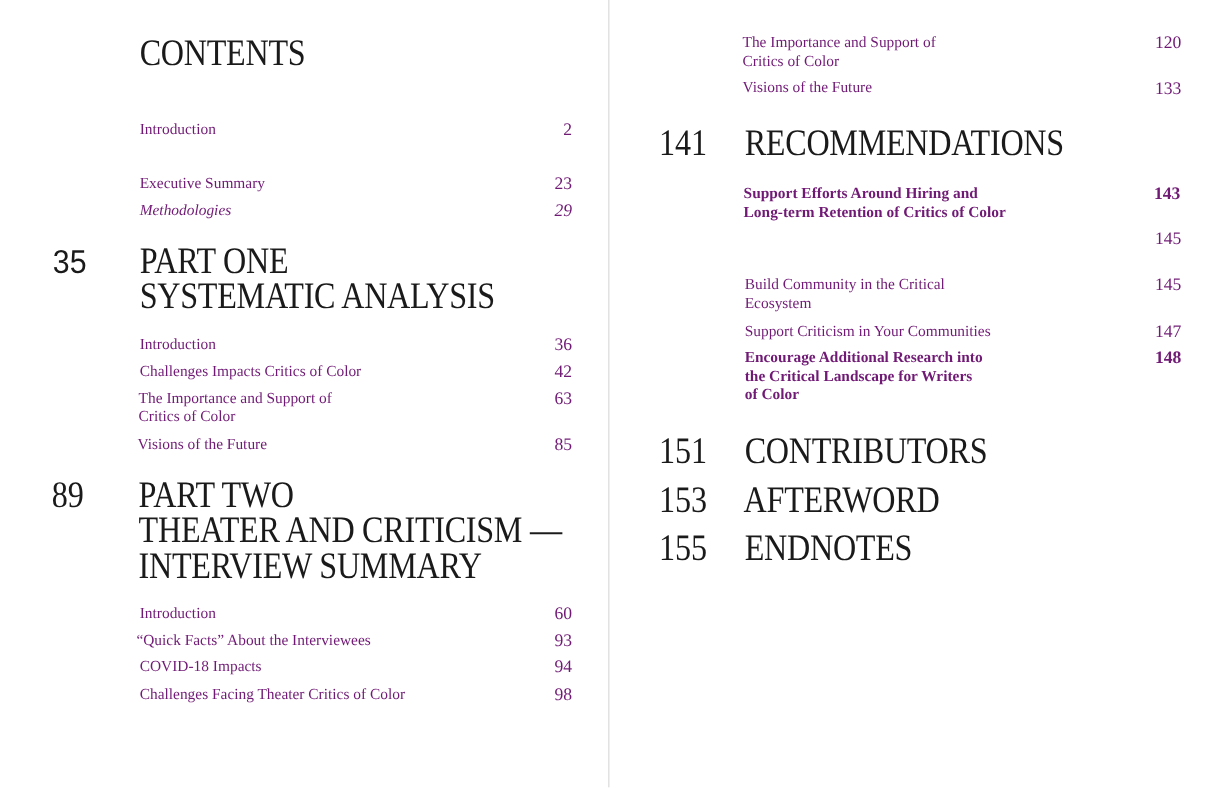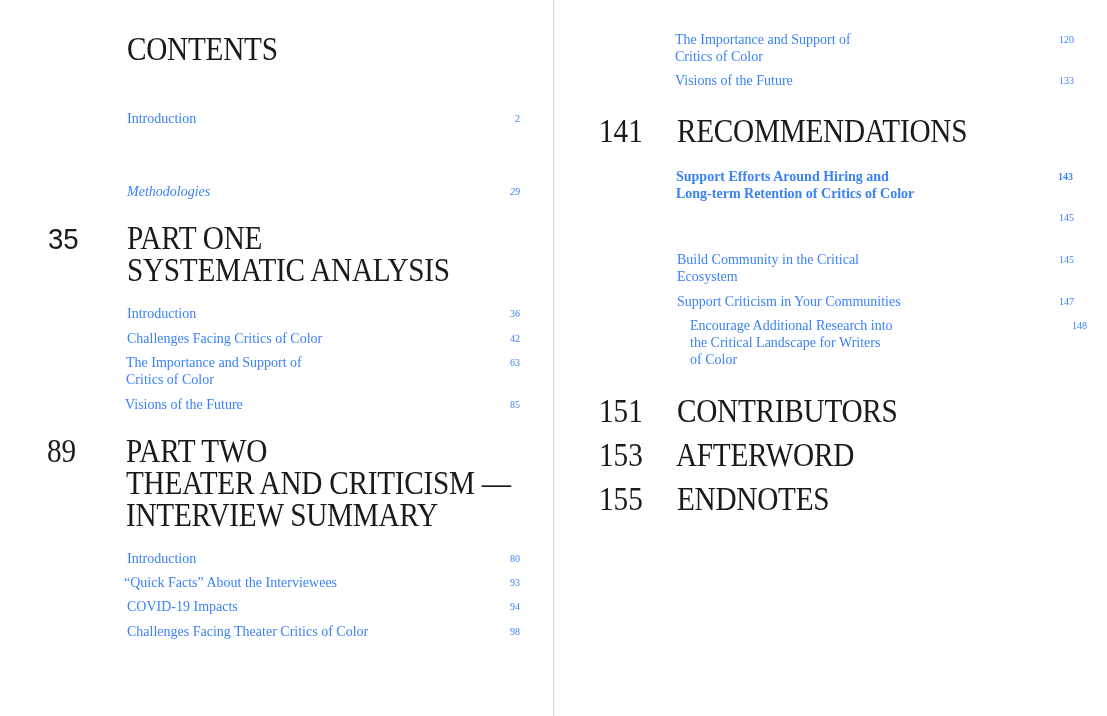--- a/index.html
+++ b/index.html
@@ -67,68 +67,72 @@
       color: #1a1a1a;
       transform: scaleX(0.86);
       transform-origin: left top;
     }
 
     
     .entry {
       position: absolute;
       font-size: 14px;
       line-height: 17px;
-      color: #3b82f6;
+      color: #701a75;
     }
     .entry .label {
       position: absolute;
       left: 0;
       top: 0;
       white-space: pre-line;
     }
     .entry .pg {
       position: absolute;
       top: 0;
       right: 0;
-      font-size: 10px;
+      font-size: 16px;
       text-align: center;
     }
   </style>
 </head>
 <body>
 
 <div class="spread">
 
   <div class="page page-left">
 
     <div class="big" style="left:112px; top:33px;">
       <span class="line">CONTENTS</span>
     </div>
 
     <div class="entry" style="left:112px; top:110px; width:393px; height:17px;">
       <span class="label">Introduction</span>
       <span class="pg">2</span>
+    </div>
+    <div class="entry" style="left:112px; top:159px; width:393px; height:17px;">
+      <span class="label">Executive Summary</span>
+      <span class="pg">23</span>
     </div>
     <div class="entry" style="left:112px; top:183px; width:393px; height:17px;font-style:italic;">
       <span class="label">Methodologies</span>
       <span class="pg">29</span>
     </div>
 
     <div class="secnum-sans" style="left:33px; top:223px;">35</div>
     <div class="big" style="left:112px; top:222px;">
       <span class="line">PART ONE</span>
       <span class="line">SYSTEMATIC ANALYSIS</span>
     </div>
 
     <div class="entry" style="left:112px; top:305px; width:393px; height:17px;">
       <span class="label">Introduction</span>
       <span class="pg">36</span>
     </div>
     <div class="entry" style="left:112px; top:330px; width:393px; height:17px;">
-      <span class="label">Challenges Facing Critics of Color</span>
+      <span class="label">Challenges Impacts Critics of Color</span>
       <span class="pg">42</span>
     </div>
     <div class="entry" style="left:111px; top:354px; width:394px; height:34px;">
       <span class="label">The Importance and Support of
 Critics of Color</span>
       <span class="pg">63</span>
     </div>
     <div class="entry" style="left:110px; top:396px; width:395px; height:17px;">
       <span class="label">Visions of the Future</span>
       <span class="pg">85</span>
@@ -136,28 +140,28 @@
 
     <div class="secnum-serif" style="left:32px; top:435px;">89</div>
     <div class="big" style="left:111px; top:435px;">
       <span class="line">PART TWO</span>
       <span class="line">THEATER AND CRITICISM —</span>
       <span class="line">INTERVIEW SUMMARY</span>
     </div>
 
     <div class="entry" style="left:112px; top:550px; width:393px; height:17px;">
       <span class="label">Introduction</span>
-      <span class="pg">80</span>
+      <span class="pg">60</span>
     </div>
     <div class="entry" style="left:109px; top:574px; width:396px; height:17px;">
       <span class="label">“Quick Facts” About the Interviewees</span>
       <span class="pg">93</span>
     </div>
     <div class="entry" style="left:112px; top:598px; width:393px; height:17px;">
-      <span class="label">COVID-19 Impacts</span>
+      <span class="label">COVID-18 Impacts</span>
       <span class="pg">94</span>
     </div>
     <div class="entry" style="left:112px; top:623px; width:393px; height:17px;">
       <span class="label">Challenges Facing Theater Critics of Color</span>
       <span class="pg">98</span>
     </div>
   </div>
 
   <div class="gutter"></div>
 
@@ -188,21 +192,21 @@
     </div>
     <div class="entry" style="left:123px; top:251px; width:397px; height:34px;">
       <span class="label">Build Community in the Critical
 Ecosystem</span>
       <span class="pg">145</span>
     </div>
     <div class="entry" style="left:123px; top:293px; width:397px; height:17px;">
       <span class="label">Support Criticism in Your Communities</span>
       <span class="pg">147</span>
     </div>
-    <div class="entry" style="left:136px; top:317px; width:397px; height:51px;">
+    <div class="entry" style="left:123px; top:317px; width:397px; height:51px;font-weight:bold;">
       <span class="label">Encourage Additional Research into
 the Critical Landscape for Writers
 of Color</span>
       <span class="pg">148</span>
     </div>
 
     <div class="secnum-serif" style="left:45px; top:395px;">151</div>
     <div class="big" style="left:123px; top:395px;">
       <span class="line">CONTRIBUTORS</span>
     </div>

